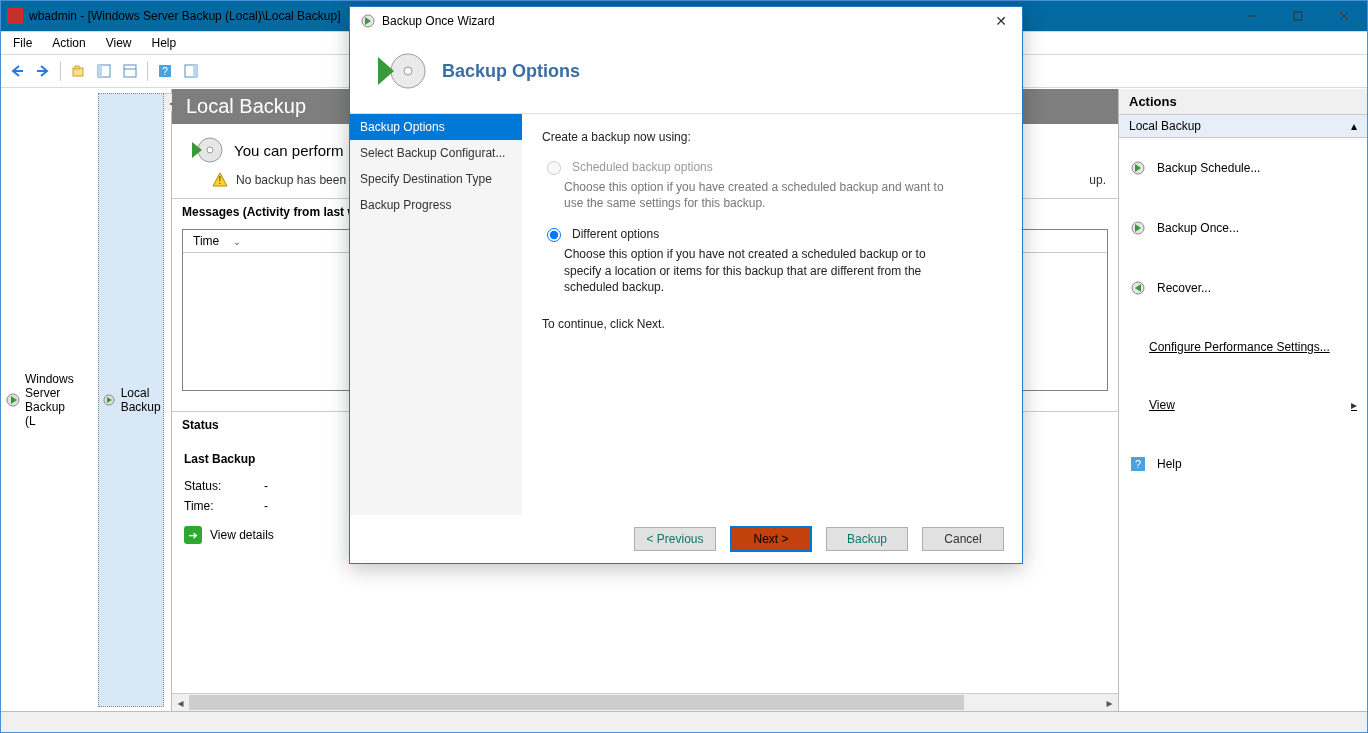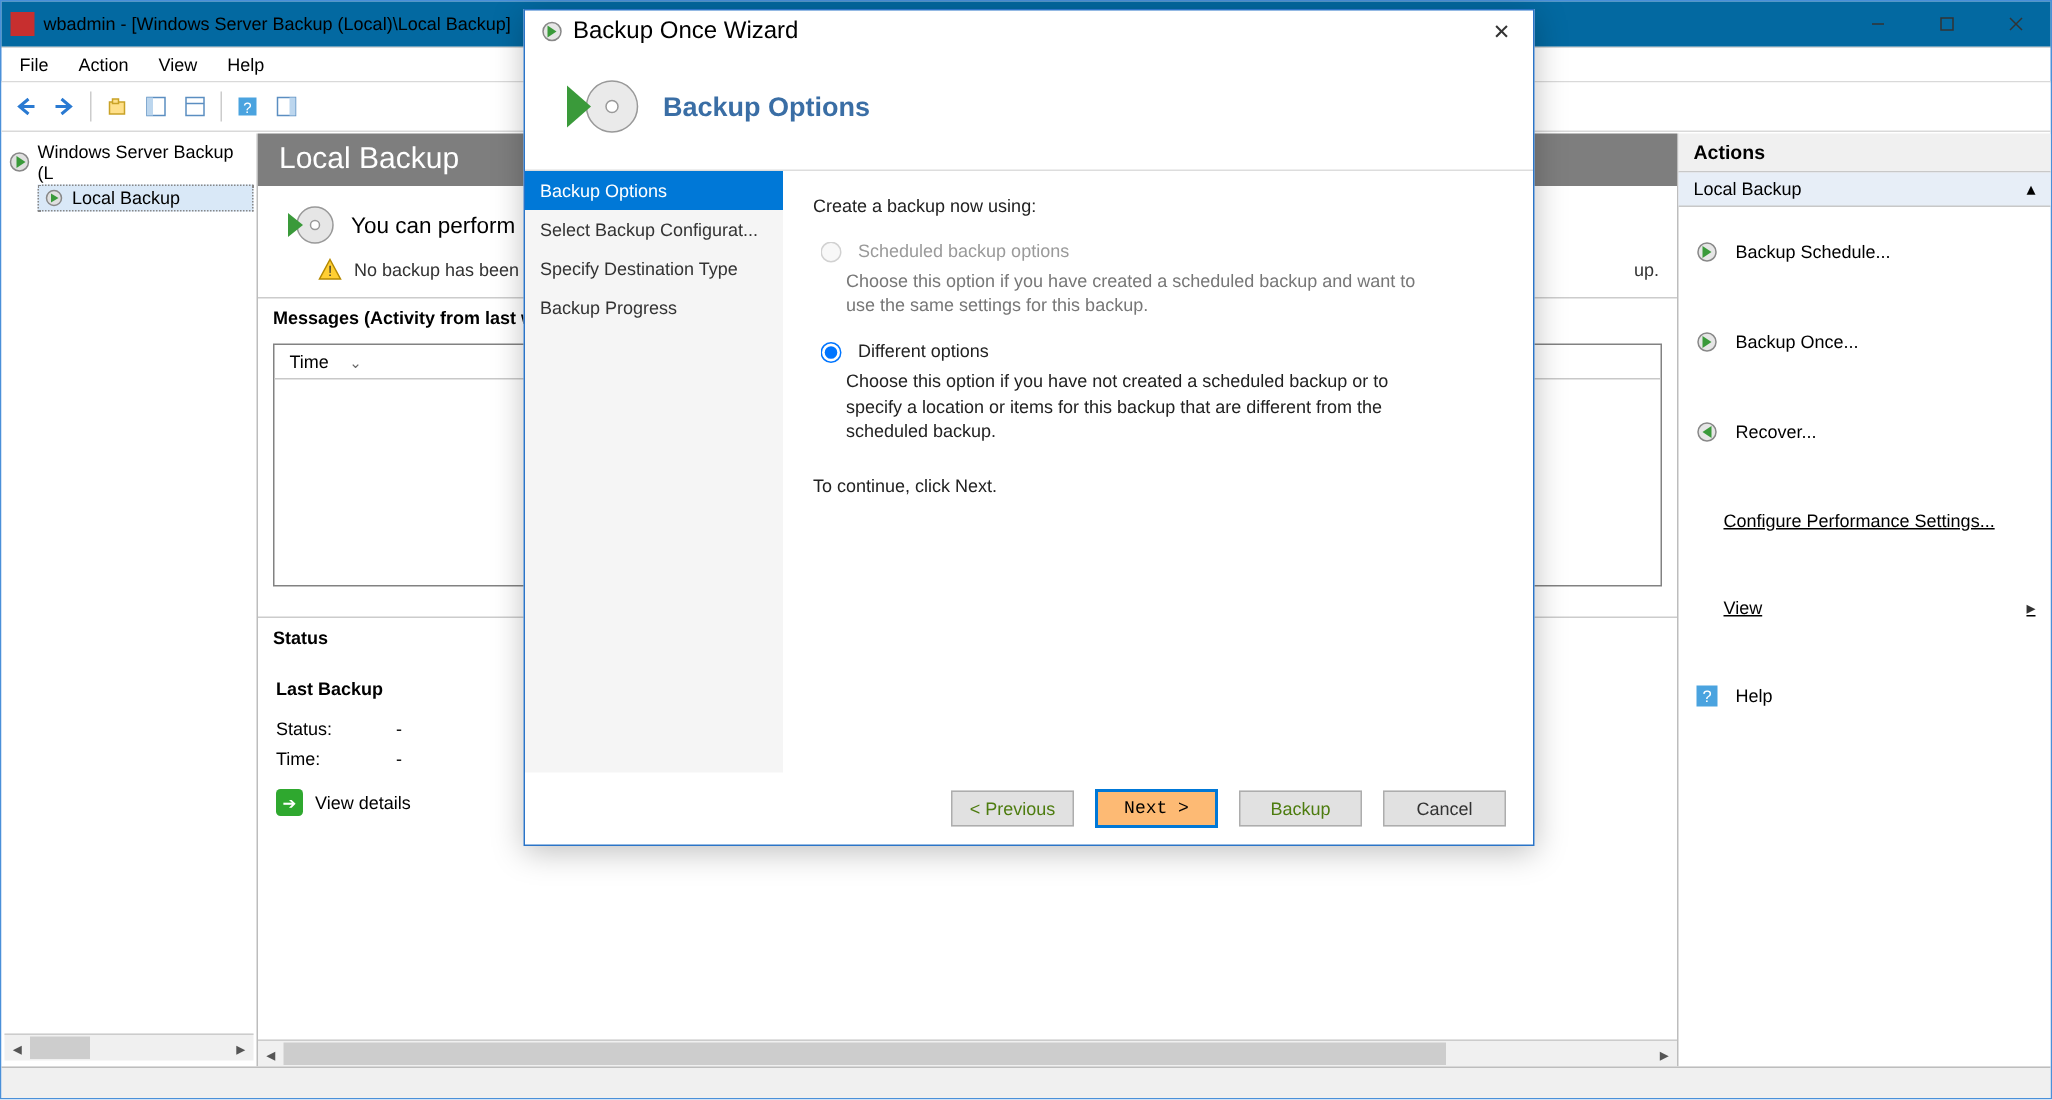--- a/index.html
+++ b/index.html
@@ -8,21 +8,21 @@
   .titlebar .app-icon { width:16px; height:16px; margin:0 6px; background:#c72f2f; display:inline-block; }
   .titlebar .title { flex:1; color:#000; }
   .titlebar .winbtns { display:flex; height:100%; }
   .titlebar .winbtn { width:46px; display:flex; align-items:center; justify-content:center; color:#444; }
   .menubar { height:22px; display:flex; align-items:center; padding:0 4px; gap:4px; border-bottom:1px solid #d9d9d9; }
   .menubar .mitem { padding:2px 8px; }
   .toolbar { height:28px; display:flex; align-items:center; padding:2px 4px; gap:2px; border-bottom:1px solid #d9d9d9; background:#fff; }
   .toolbar .tbtn { width:22px; height:22px; border:1px solid transparent; display:flex; align-items:center; justify-content:center; }
   .toolbar .sep { width:1px; height:20px; background:#ccc; margin:0 3px; }
   .workspace { flex:1; display:flex; min-height:0; border-top:1px solid #fff; }
-  .treepane { width:166px; border-right:1px solid #bdbdbd; padding:4px 2px; background:#fff; display:flex; flex-direction:column; }
+  .treepane { width:166px; border-right:1px solid #bdbdbd; padding:4px 2px; background:#fff; display:flex; flex-direction:row; }
   .tree-root { display:flex; align-items:center; gap:4px; padding:1px 2px; }
   .tree-child { display:flex; align-items:center; gap:4px; margin-left:22px; background:#d9e8f7; border:1px dotted #888; padding:0 2px; }
   .tree-icon { width:16px; height:16px; display:inline-flex; align-items:center; justify-content:center; }
   .treepane .spacer { flex:1; }
   .hscroll-shell { height:17px; border-top:1px solid #ccc; display:flex; align-items:center; background:#f0f0f0; }
   .hscroll-shell .arr { width:17px; height:15px; display:flex; align-items:center; justify-content:center; color:#555; }
   .hscroll-shell .track { flex:1; height:15px; background:#f0f0f0; position:relative; }
   .hscroll-shell .thumb { position:absolute; top:0; height:15px; background:#cdcdcd; }
   .center { flex:1; display:flex; flex-direction:column; min-width:0; background:#fff; }
   .center-header { background:#7e7e7e; color:#fff; font-size:20px; padding:6px 14px; }
@@ -48,40 +48,40 @@
   .action-item { display:flex; align-items:center; gap:10px; padding:22px 10px; }
   .action-item .ai { width:18px; height:16px; display:flex; align-items:center; justify-content:center; }
   .action-item.indent { padding-left:30px;text-decoration:underline; }
   .action-item .chev { margin-left:auto; color:#333; }
   .statusbar { height:20px; border-top:1px solid #bdbdbd; background:#f0f0f0; }
 
   
   .dialog { position:absolute; left:349px; top:6px; width:672px; height:556px; background:#fff; border:1px solid #2b74c7; box-shadow:0 4px 20px rgba(0,0,0,0.25); display:flex; flex-direction:column; z-index:50; }
   .dlg-title { height:28px; display:flex; align-items:center; padding:0 4px; }
   .dlg-title .dicon { width:16px; height:16px; margin:0 6px; }
-  .dlg-title .dtxt { flex:1; font-size:16px; }
+  .dlg-title .dtxt { flex:1; font-size:12px; }
   .dlg-title .dclose { width:34px; height:22px; display:flex; align-items:center; justify-content:center; font-size:14px; color:#333; }
   .dlg-head { display:flex; align-items:center; gap:16px; padding:14px 24px 20px; }
   .dlg-head .big-icon { width:52px; height:44px; }
   .dlg-head h2 { margin:0; font-size:18px; font-weight:600; color:#3a6ea5; }
   .dlg-body { flex:1; display:flex; border-top:1px solid #ddd; }
   .dlg-steps { width:172px; background:#f5f5f5; padding:0; }
   .step { padding:6px 10px; font-size:12px; color:#333; white-space:nowrap; overflow:hidden; text-overflow:ellipsis; }
   .step.active { background:#0078d7; color:#fff; }
   .dlg-content { flex:1; padding:16px 20px 10px 20px; font-size:12px; color:#222; }
   .radio-row { display:flex; align-items:center; gap:8px; margin-top:14px; }
   .radio-row input[type=radio]{ width:14px; height:14px; }
   .radio-row.disabled { color:#9a9a9a; }
   .radio-desc { margin:4px 0 0 22px; max-width:380px; line-height:1.35; }
   .radio-desc.disabled { color:#777; }
   .dlg-continue { margin-top:22px; }
   .dlg-buttons { height:48px; display:flex; align-items:center; justify-content:flex-end; gap:14px; padding:0 18px; }
   .dlg-buttons button { min-width:82px; height:24px; font-size:12px; border:1px solid #adadad; background:#e1e1e1; color:#333; }
-  .dlg-buttons button:disabled { color:#4d7c0f; background:#e1e1e1; }
-  .dlg-buttons button.primary-outline { background:#fdba74; border:2px solid #0078d7; color:#000; height:26px;font-family:Liberation Mono, monospace; }
+  .dlg-buttons button:disabled { color:#0f766e; background:#e1e1e1; }
+  .dlg-buttons button.primary-outline { background:#c2410c; border:2px solid #0078d7; color:#000; height:26px; }
   svg { display:block; }
 </style>
 </head>
 <body>
 
 <div class="window">
 
   <div class="titlebar">
     <span class="app-icon"></span>
     <span class="title">wbadmin - [Windows Server Backup (Local)\Local Backup]</span>

